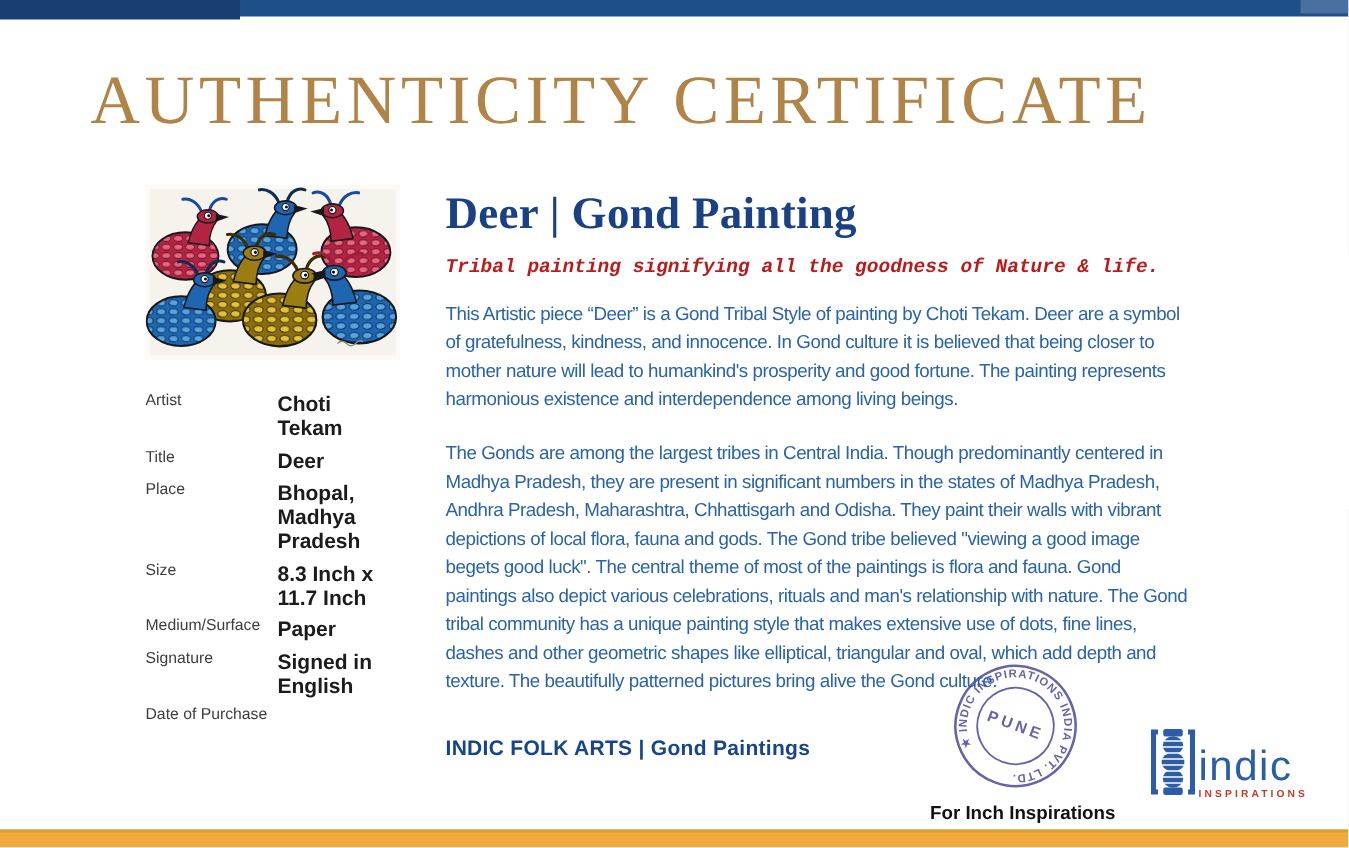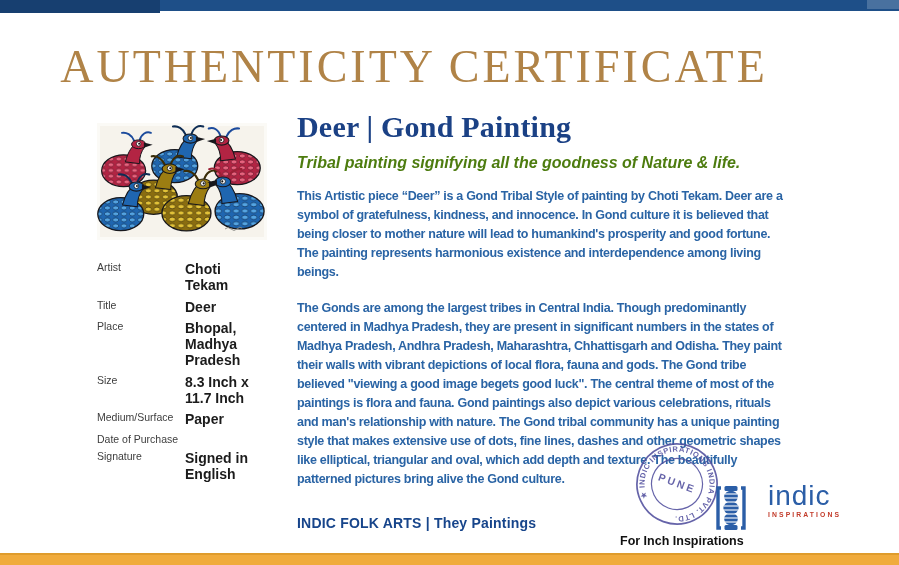--- a/index.html
+++ b/index.html
@@ -18,50 +18,50 @@
   
   .cert-title{
     position:absolute; top:40px; left:0; width:828px; text-align:center;
     font-family:"Liberation Serif", serif; font-weight:400;
     font-size:46px; letter-spacing:3px; color:#b08347; white-space:nowrap;
   }
 
   
   .content{ position:absolute; top:110px; left:97px; width:700px; display:flex; gap:30px; }
   .left-col{ width:170px; flex:0 0 170px; }
-  .right-col{ width:497px; flex:0 0 497px; }
+  .right-col{ width:497px; flex:0 0 497px;margin-top:16px; }
 
   .art-photo{ margin-top:13px; width:170px; height:117px; display:block; }
 
   .details{ margin-top:21px; }
   .detail-row{ display:flex; margin-bottom:5.5px; }
   .detail-label{ width:88px; flex:0 0 88px; font-size:10.5px; color:#3d3d3d; }
   .detail-value{ font-size:14px; font-weight:700; color:#1b1b1b; }
 
   
   .art-heading{
     font-family:"Liberation Serif", serif; font-weight:700;
     font-size:30px; color:#1b4185; letter-spacing:0.2px;
   }
   .art-tagline{
-    margin-top:10px; font-size:16px; font-style:italic; font-weight:700; color:#4d7c0f;
+    margin-top:10px; font-size:13px; font-style:italic; font-weight:700; color:#b91c1c;font-family:Liberation Mono, monospace;
   }
   .art-para{
-    margin-top:15px; font-size:12.5px; font-weight:700; letter-spacing:-0.3px;
+    margin-top:15px; font-size:12.5px; font-weight:400; letter-spacing:-0.3px;
     line-height:19px; color:#2a64a5;
   }
   .art-para + .art-para{ margin-top:17px; }
   .brand-line{
     margin-top:26px; font-size:14px; font-weight:700; color:#17458b; letter-spacing:0.2px;
   }
 
   
   .stamp-block{ position:absolute; left:620px; top:440px; width:114px; text-align:center; }
   .stamp-caption{ margin-top:2px; font-size:12.5px; font-weight:700; color:#111; white-space:nowrap; }
-  .logo-block{ position:absolute; left:716px; top:483px; display:flex; gap:22px; align-items:flex-start; }
+  .logo-block{ position:absolute; left:767px; top:483px; display:flex; gap:2px; align-items:flex-end; }
   .logo-text .wordmark{
     font-size:28px; line-height:26px; color:#2b5ea7; letter-spacing:1px; font-weight:400;
   }
   .logo-text .subtext{
     margin-top:2px; font-size:6.8px; font-weight:700; letter-spacing:2.1px; color:#c23b2a;
   }
 
   
   .art-photo use{ stroke-linejoin:round; }
 </style>
@@ -137,36 +137,36 @@
         </div>
         <div class="detail-row">
           <div class="detail-label">Size</div>
           <div class="detail-value">8.3 Inch x 11.7 Inch</div>
         </div>
         <div class="detail-row">
           <div class="detail-label">Medium/Surface</div>
           <div class="detail-value">Paper</div>
         </div>
         <div class="detail-row">
+          <div class="detail-label">Signature</div>
+          <div class="detail-value">Signed in English</div>
+        </div>
+        <div class="detail-row">
           <div class="detail-label">Date of Purchase</div>
           <div class="detail-value"></div>
-        </div>
-        <div class="detail-row">
-          <div class="detail-label">Signature</div>
-          <div class="detail-value">Signed in English</div>
         </div>
       </div>
     </div>
 
     <div class="right-col">
       <div class="art-heading">Deer | Gond Painting</div>
       <div class="art-tagline">Tribal painting signifying all the goodness of Nature &amp; life.</div>
       <p class="art-para">This Artistic piece “Deer” is a Gond Tribal Style of painting by Choti Tekam. Deer are a symbol of gratefulness, kindness, and innocence. In Gond culture it is believed that being closer to mother nature will lead to humankind's prosperity and good fortune. The painting represents harmonious existence and interdependence among living beings.</p>
       <p class="art-para">The Gonds are among the largest tribes in Central India. Though predominantly centered in Madhya Pradesh, they are present in significant numbers in the states of Madhya Pradesh, Andhra Pradesh, Maharashtra, Chhattisgarh and Odisha. They paint their walls with vibrant depictions of local flora, fauna and gods. The Gond tribe believed "viewing a good image begets good luck". The central theme of most of the paintings is flora and fauna. Gond paintings also depict various celebrations, rituals and man's relationship with nature. The Gond tribal community has a unique painting style that makes extensive use of dots, fine lines, dashes and other geometric shapes like elliptical, triangular and oval, which add depth and texture.  The beautifully patterned pictures bring alive the Gond culture.</p>
-      <div class="brand-line">INDIC FOLK ARTS | They Paintings</div>
+      <div class="brand-line">INDIC FOLK ARTS | Gond Paintings</div>
     </div>
   </div>
 
   <div class="stamp-block">
     <svg width="92" height="88" viewBox="-46 -44 92 88" xmlns="http://www.w3.org/2000/svg" style="opacity:.88">
       <g transform="rotate(-25)" fill="none" stroke="#514f9e">
         <circle r="40" stroke-width="1.7"></circle>
         <circle r="25.5" stroke-width="1.2"></circle>
         <path id="ringPath" d="M-32.5,0 A32.5,32.5 0 1,1 32.5,0 A32.5,32.5 0 1,1 -32.5,0" stroke="none"></path>
         <text font-size="7.6" font-weight="700" letter-spacing="0.7" fill="#514f9e" stroke="none" font-family="Liberation Sans, sans-serif">

